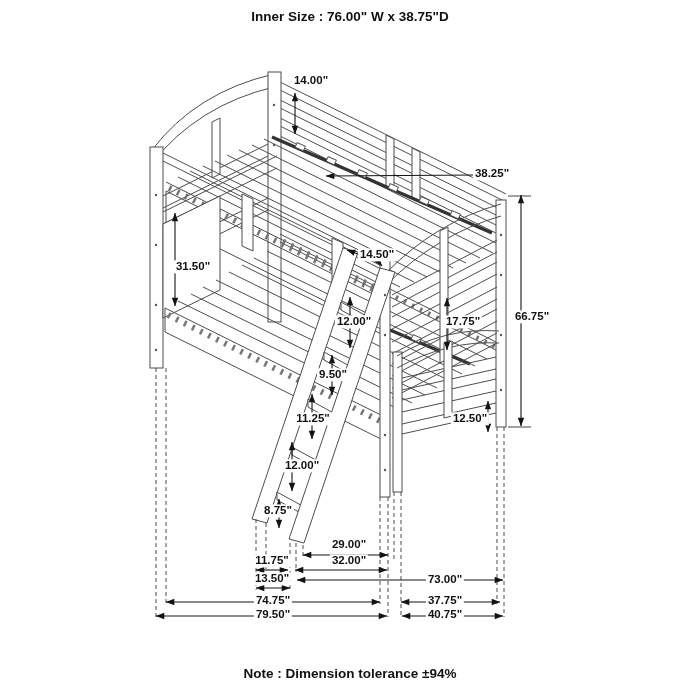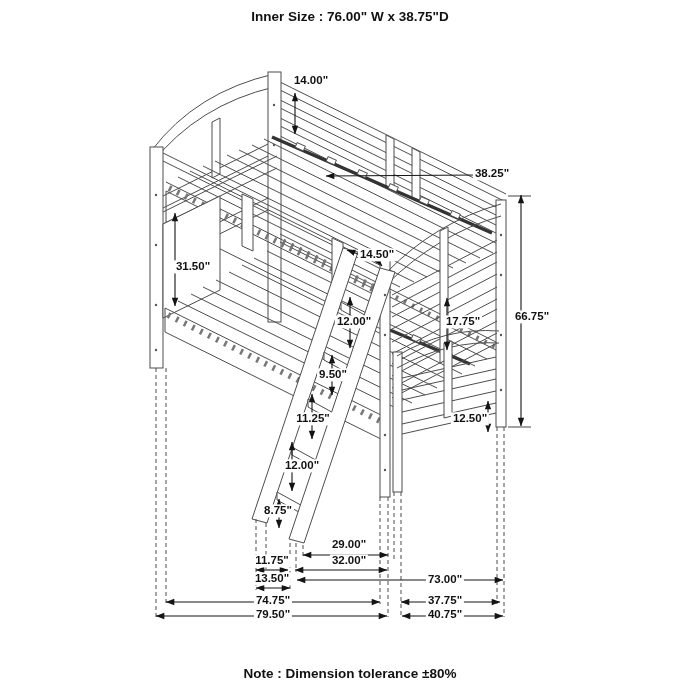--- a/index.html
+++ b/index.html
@@ -247,14 +247,14 @@
   <div class="dim-label" style="left:349px;top:545px;">29.00"</div>
   <div class="dim-label" style="left:272px;top:561px;">11.75"</div>
   <div class="dim-label" style="left:349px;top:561px;">32.00"</div>
   <div class="dim-label" style="left:272px;top:579px;">13.50"</div>
   <div class="dim-label" style="left:445px;top:580px;">73.00"</div>
   <div class="dim-label" style="left:273px;top:601px;">74.75"</div>
   <div class="dim-label" style="left:445px;top:601px;">37.75"</div>
   <div class="dim-label" style="left:273px;top:615px;">79.50"</div>
   <div class="dim-label" style="left:445px;top:615px;">40.75"</div>
 
-  <div class="hdr" style="left:350px;top:673px;">Note : Dimension tolerance ±80%</div>
+  <div class="hdr" style="left:350px;top:673px;">Note : Dimension tolerance ±94%</div>
 </div>
 
 </body></html>

